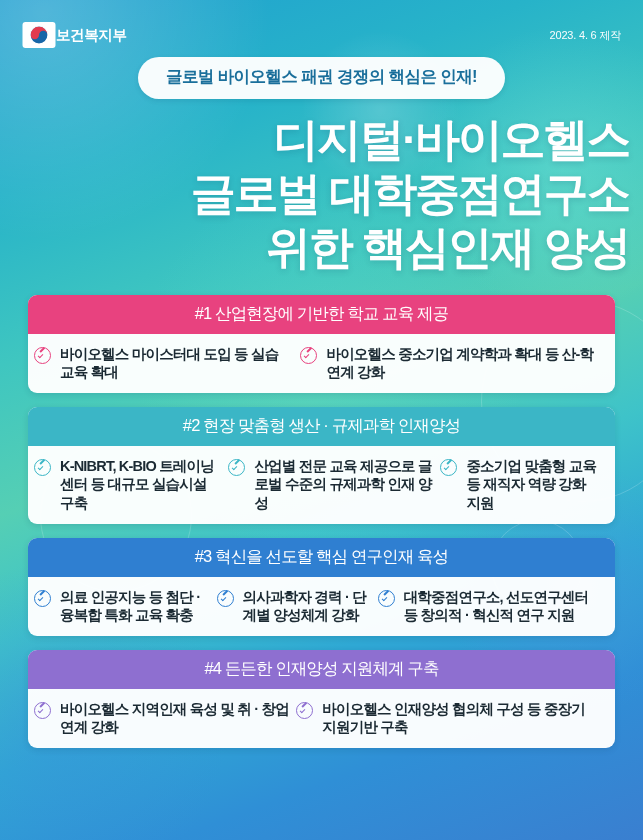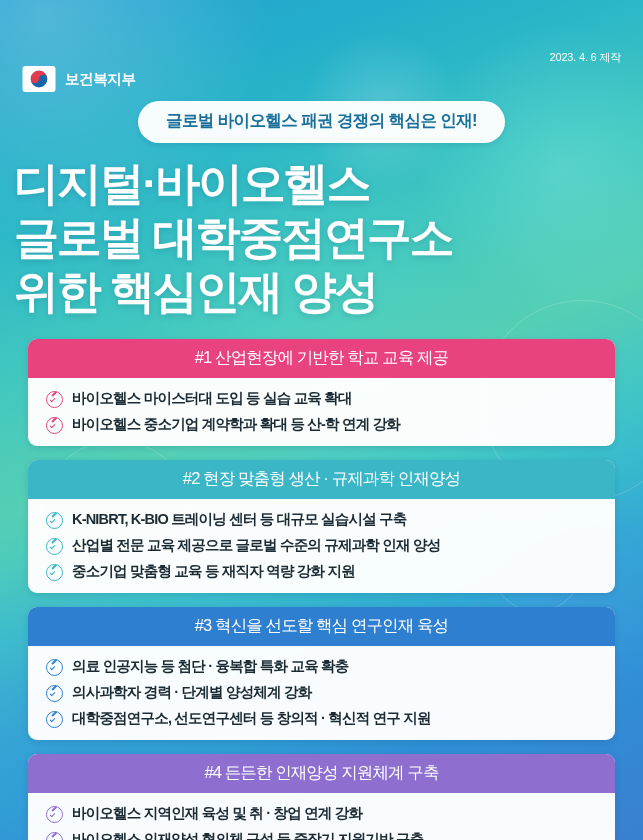--- a/index.html
+++ b/index.html
@@ -44,22 +44,20 @@
     position: relative;
     display: flex;
     align-items: center;
     justify-content: space-between;
     padding: 20px 22px 0 22px;
     z-index: 5;
   }
   .brand {
     display: flex;
     align-items: center;
-    gap: 9px;
-    margin-top: 44px;
   }
   .brand-mark {
     width: 34px;
     height: 30px;
     position: relative;
     display: inline-block;
   }
   .brand-name {
     color: #ffffff;
     font-size: 14.5px;
@@ -90,21 +88,21 @@
     padding: 9px 28px 11px 28px;
     border-radius: 26px;
     box-shadow: 0 2px 5px rgba(0,60,90,0.12);
     white-space: nowrap;
   }
 
   
   .title {
     position: relative;
     z-index: 5;
-    text-align: left;
+    text-align: right;
     color: #ffffff;
     font-weight: bold;
     font-size: 45px;
     line-height: 1.20;
     letter-spacing: -2.2px;
     margin-top: 14px;
     text-shadow: 0 2px 6px rgba(0,55,90,0.18);
     padding: 0 14px;
   }
   .title div { white-space: nowrap; }
@@ -126,23 +124,23 @@
   }
   .card-head {
     text-align: center;
     color: #ffffff;
     font-size: 16.5px;
     font-weight: normal;
     letter-spacing: -0.9px;
     padding: 8px 10px 9px 10px;
   }
   .card-body {
-    padding: 11px 14px 12px 18px;
-    display: flex;
-    flex-direction: column;
+    padding: 11px 14px 12px 6px;
+    display: flex;
+    flex-direction: row;
     gap: 7px;
   }
   .bullet {
     display: flex;
     align-items: flex-start;
     gap: 9px;
     font-size: 14.5px;
     font-weight: bold;
     letter-spacing: -0.8px;
     color: #1b2a33;

